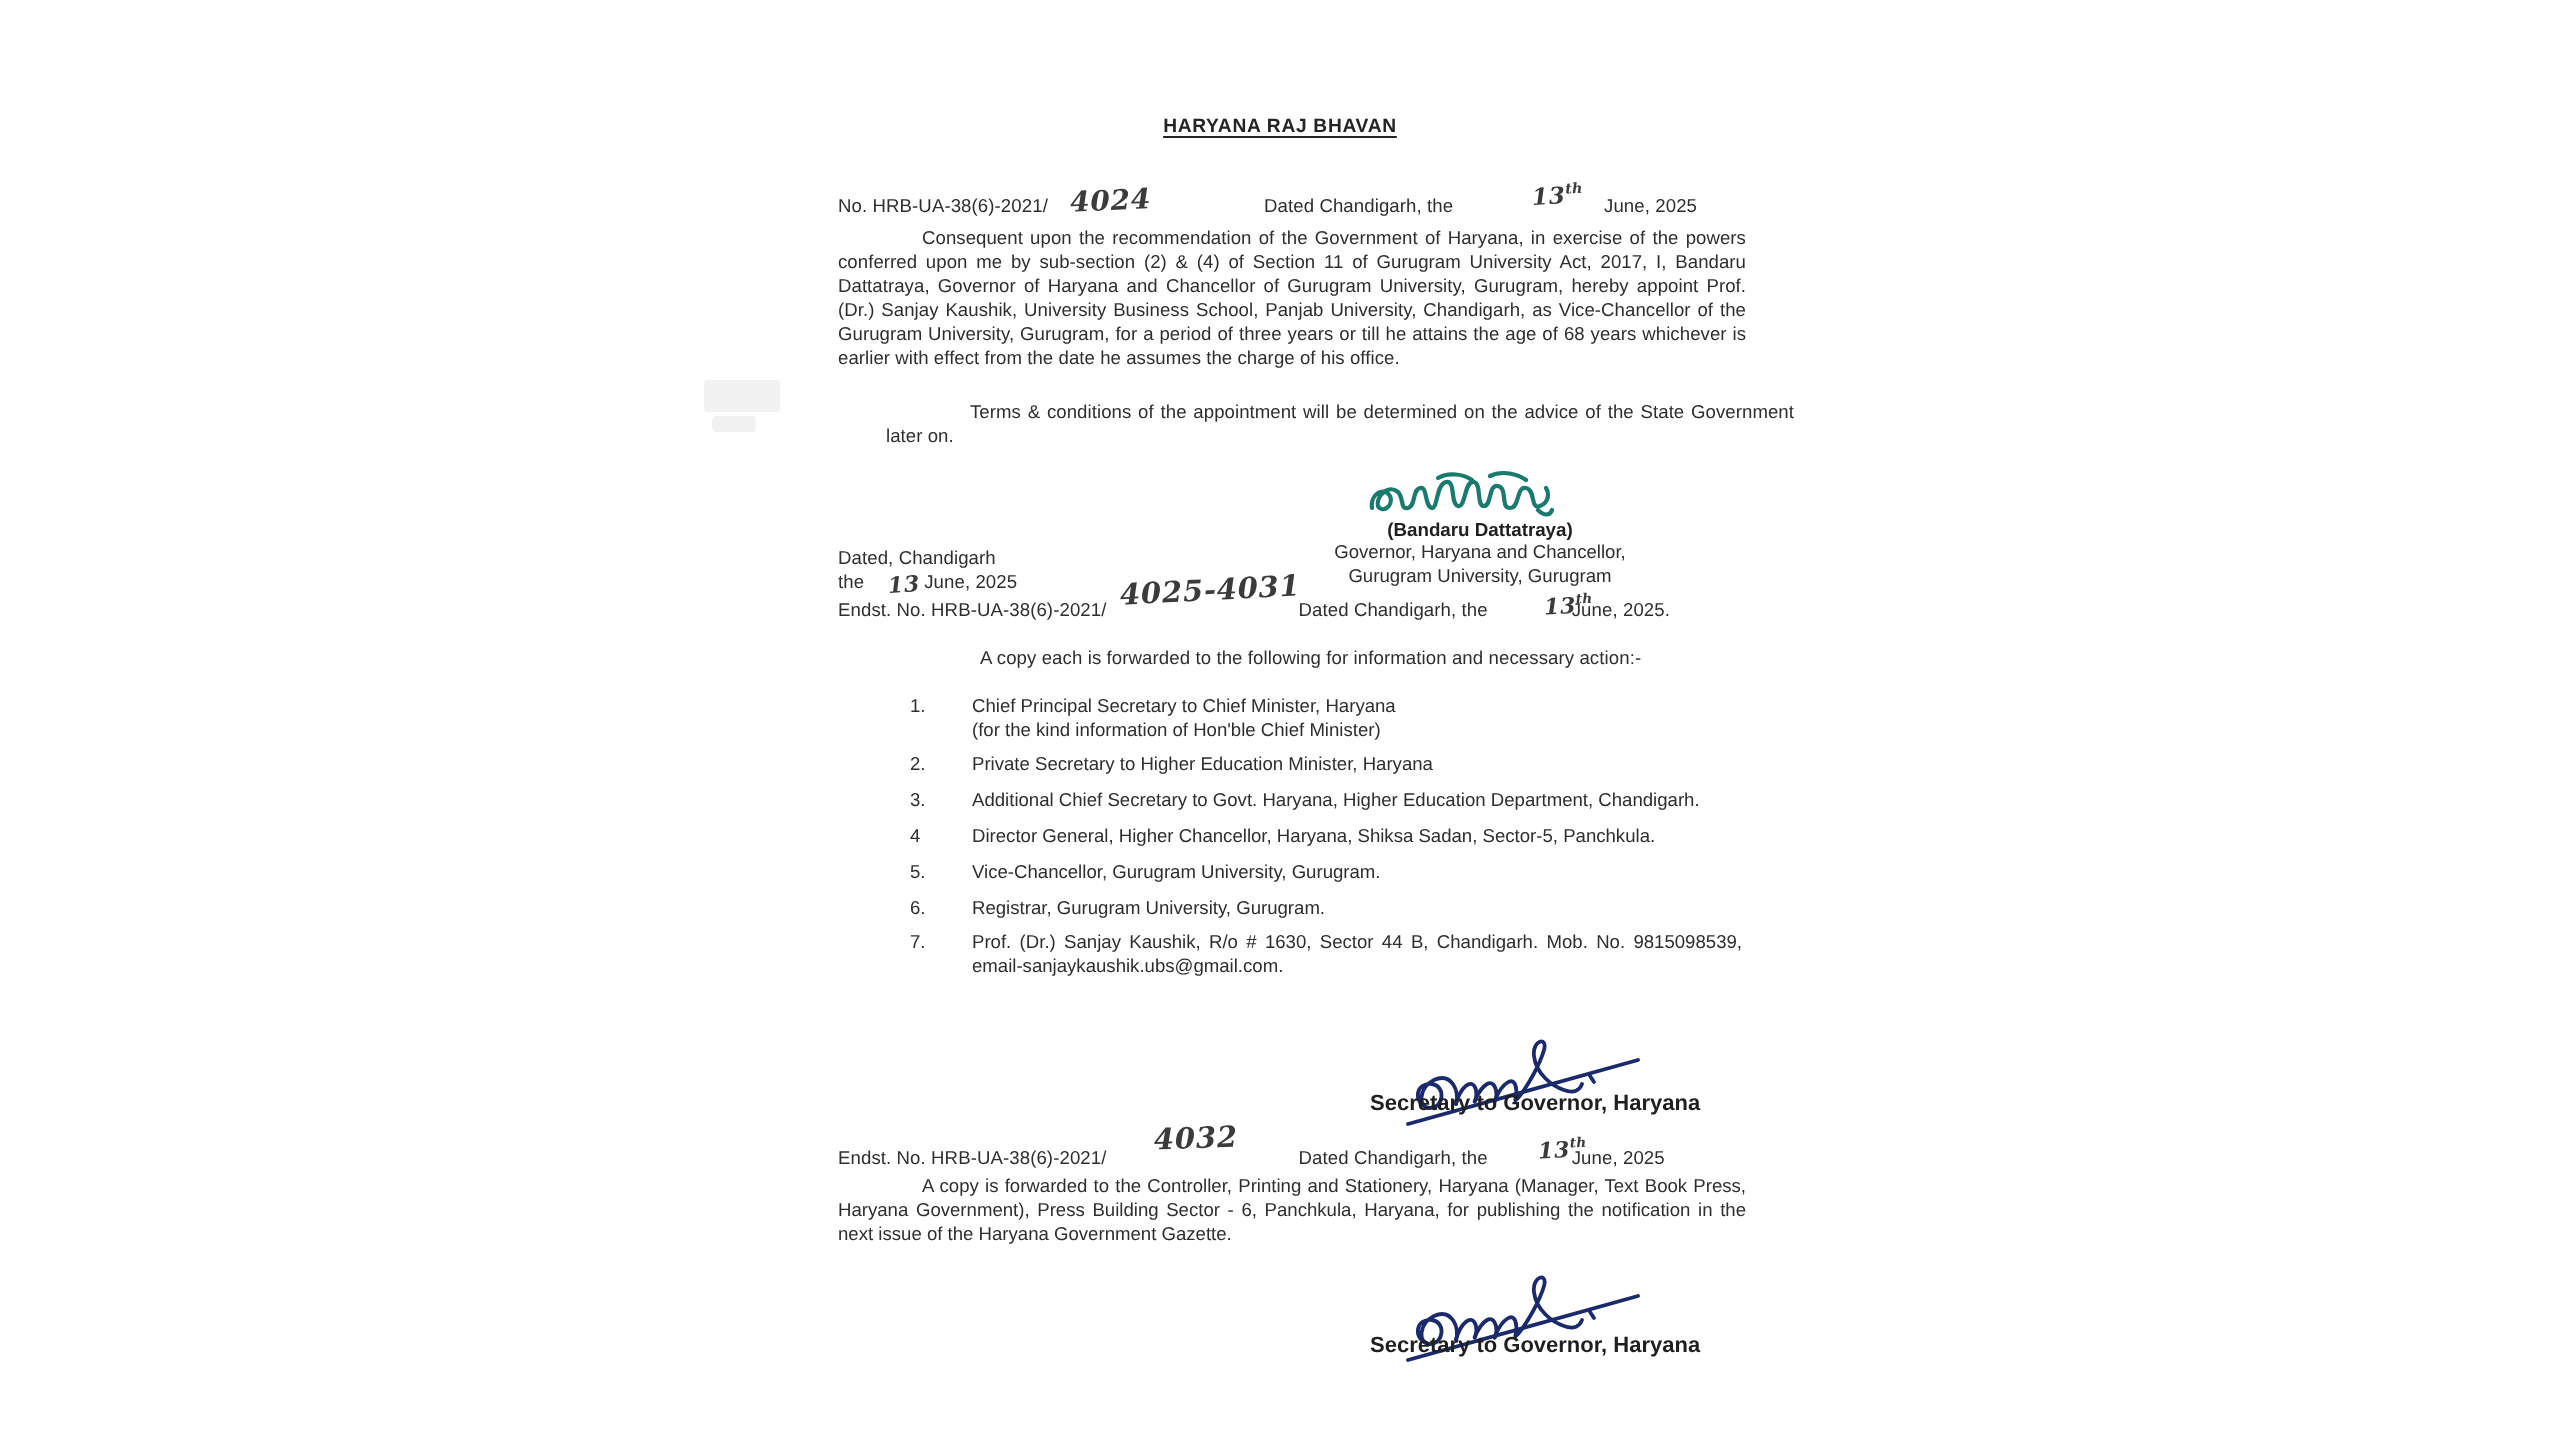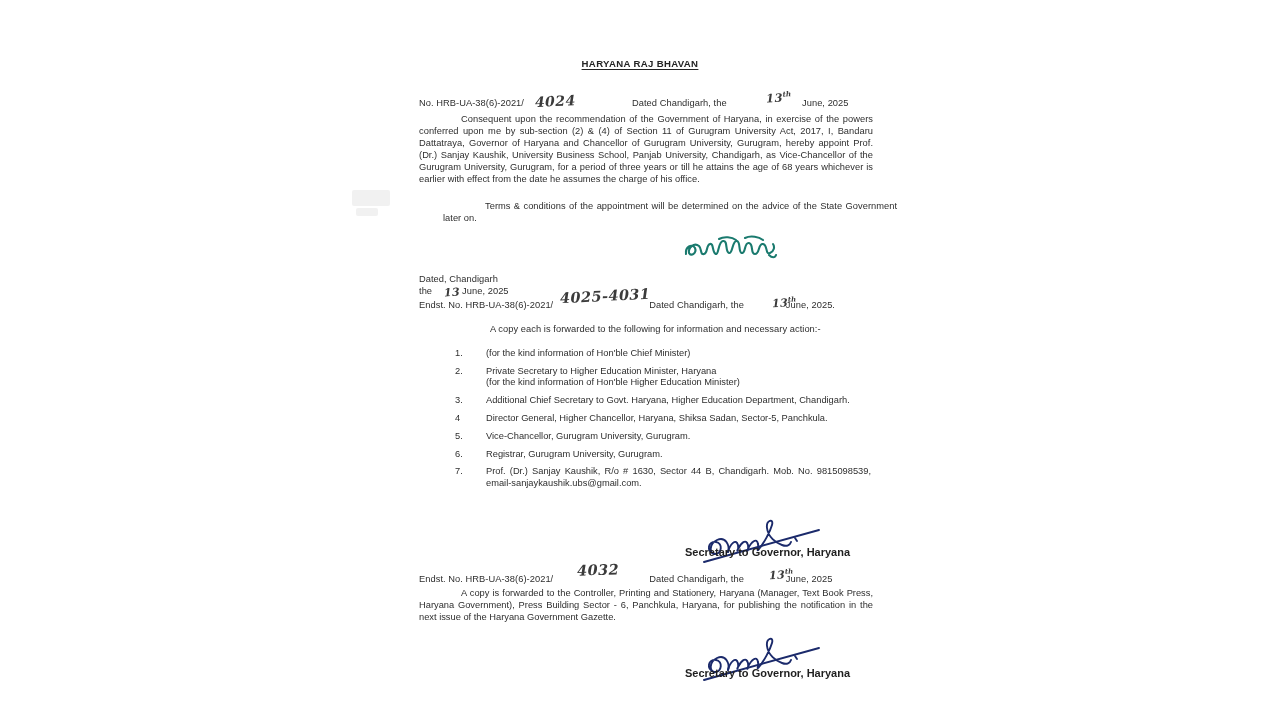--- a/index.html
+++ b/index.html
@@ -231,46 +231,51 @@
     <svg width="96" height="30" viewBox="0 0 96 30" fill="none" stroke="#1a7a6e" stroke-width="2.1" stroke-linecap="round" stroke-linejoin="round">
       <path d="M3 20 C2 13, 9 9, 12 14 C14 19, 8 23, 6 19 C5 14, 11 8, 16 12 C19 15, 17 21, 21 20 C25 19, 23 11, 27 10 C31 9, 29 19, 33 20"></path>
       <path d="M33 20 C36 20, 35 8, 40 7 C45 6, 42 18, 46 19 C50 20, 49 6, 54 7 C58 8, 55 19, 59 19"></path>
       <path d="M59 19 C63 19, 61 8, 66 9 C71 10, 67 20, 72 20 C77 20, 75 9, 80 10 C85 11, 82 21, 87 19 C91 17.5, 92 13, 90 10"></path>
       <path d="M36 5 C41 2, 49 3, 53 6"></path>
       <path d="M62 4 C68 1, 76 3, 80 6"></path>
       <path d="M86 21 C89 24, 92 24, 93 21"></path>
     </svg>
   </div>
 
+  <div id="signature-block">
+    <span class="nm">(Bandaru Dattatraya)</span>
+    <span class="ds">Governor, Haryana  and Chancellor,</span>
+    <span class="ds">Gurugram University, Gurugram</span>
+  </div>
 
   <div class="t" id="dated-left">
     <span class="l">Dated, Chandigarh</span>
     <span class="l"><span>the</span><span style="display:inline-block;width:30px;"></span><span>June, 2025</span></span>
   </div>
   <div class="hand" id="hw-date-2">13</div>
 
   <div class="t" id="endst-1-line">
     <span>Endst. No. HRB-UA-38(6)-2021/</span><span class="endst-mid"></span><span>Dated  Chandigarh, the</span><span class="date-gap"></span><span>June, 2025.</span>
   </div>
   <div class="hand" id="hw-endst-1-no">4025-4031</div>
   <div class="hand" id="hw-date-3">
     <span>13</span><span class="sup">th</span>
   </div>
 
   <div class="t" id="forward-lead">A copy each is forwarded to the following for information and necessary action:-</div>
 
   <div id="recipients-list">
     <div class="row spread">
       <span class="num">1.</span>
+      <span class="main">Chief Principal Secretary to Chief Minister, Haryana</span>
       <span class="sub">(for the kind information of Hon'ble Chief Minister)</span>
     </div>
     <div class="row spread">
       <span class="num">2.</span>
       <span class="main">Private Secretary to Higher Education Minister, Haryana</span>
-      <span class="sub">(for the kind information of Hon'ble Higher Education Minister)</span>
     </div>
     <div class="row spread">
       <span class="num">3.</span>
       <span class="main">Additional Chief Secretary to Govt. Haryana, Higher Education Department, Chandigarh.</span>
     </div>
     <div class="row spread">
       <span class="num">4</span>
       <span class="main">Director General, Higher Chancellor, Haryana, Shiksa Sadan, Sector-5, Panchkula.</span>
     </div>
     <div class="row">

